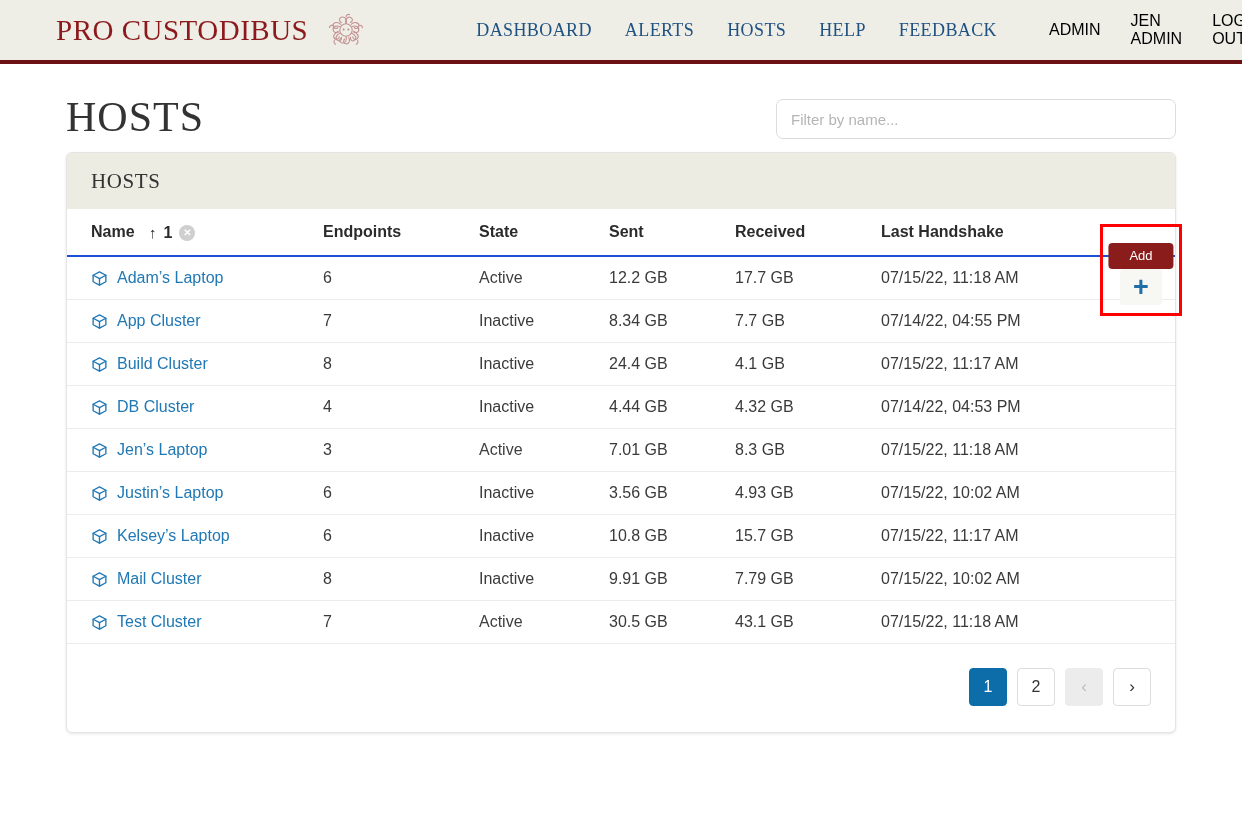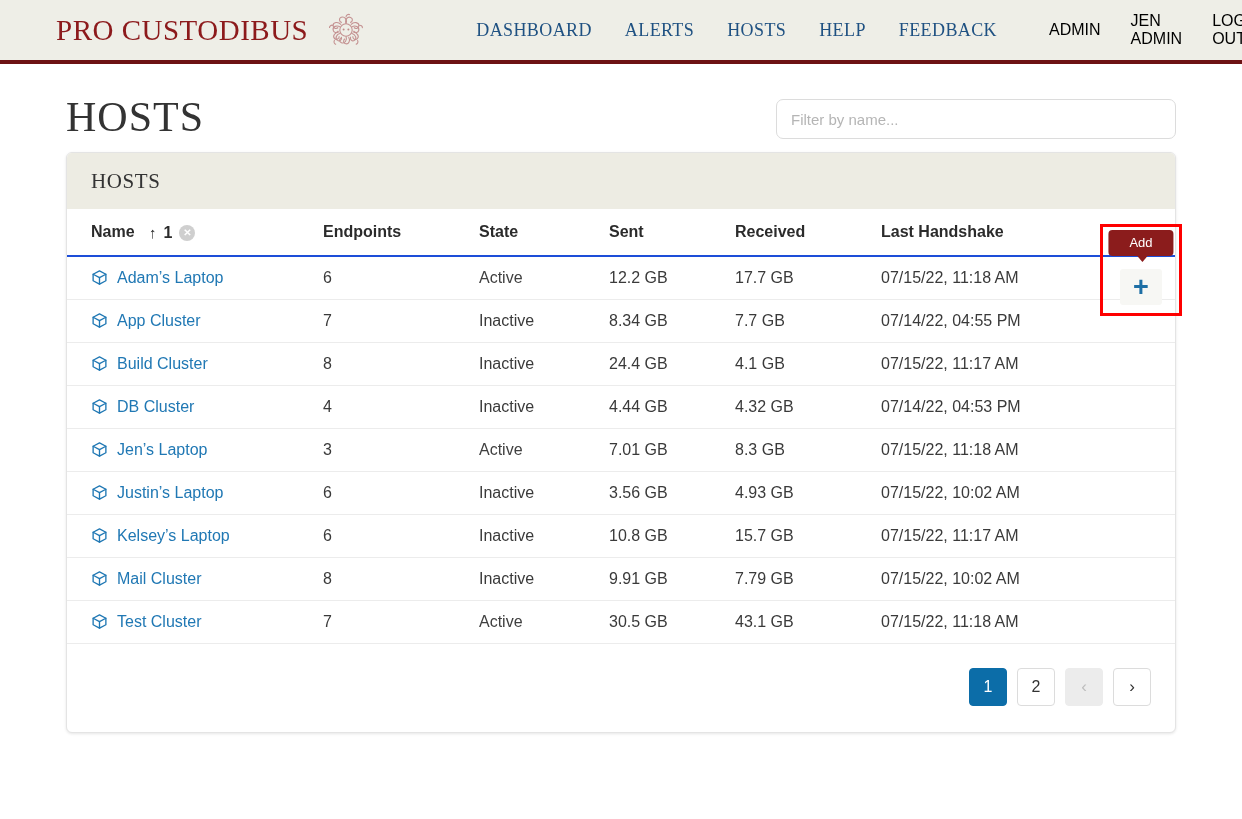--- a/index.html
+++ b/index.html
@@ -100,21 +100,21 @@
     width: 82px;
     height: 92px;
     border: 3px solid #fe0000;
     background: transparent;
     z-index: 40;
   }
   #add-tooltip {
     position: absolute;
     left: 50%;
     transform: translateX(-50%);
-    top: 3px;
+    top: 16px;
     background: #8b1c1c;
     color: #ffffff;
     font-size: 13px;
     padding: 5px 21px 6px;
     border-radius: 4px;
     white-space: nowrap;
   }
   #add-tooltip::after {
     content: "";
     position: absolute;
@@ -200,21 +200,21 @@
   .sortwrap { display: inline-flex; align-items: center; gap: 7px; margin-left: 10px; vertical-align: middle; }
   .sort-arrow { font-size: 15px; color: #2b2b2b; }
   .sort-num { font-size: 16px; font-weight: 700; color: #2b2b2b; }
   .sort-clear {
     width: 16px; height: 16px; border-radius: 50%;
     background: #cfcfcf; color: #ffffff;
     font-size: 10px; line-height: 16px; text-align: center;
     cursor: pointer; font-family: "Liberation Sans", sans-serif;
   }
 
-  .namecell { display: flex; align-items: flex-start; gap: 9px; }
+  .namecell { display: flex; align-items: flex-end; gap: 9px; }
   .cube-icon { width: 17px; height: 17px; flex: none; display:block; }
   .hostlink {
     color: #2078b4;
     text-decoration: none;
     font-size: 16px;
     cursor: pointer;
   }
   .state-active { color: #404040; }
   .state-inactive { color: #3a3a3a; }
 

